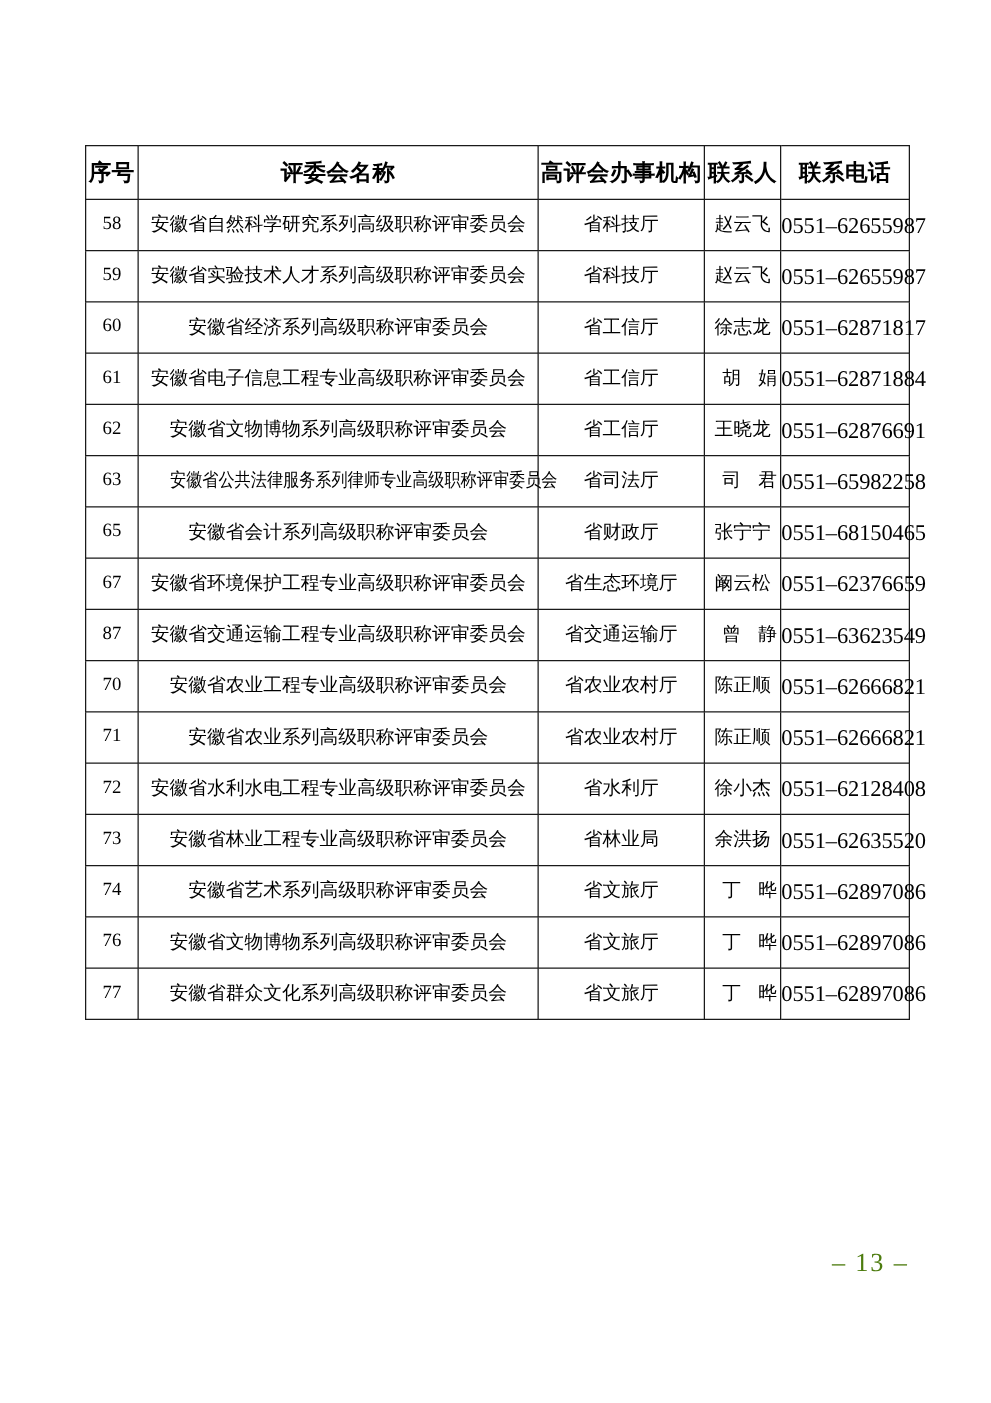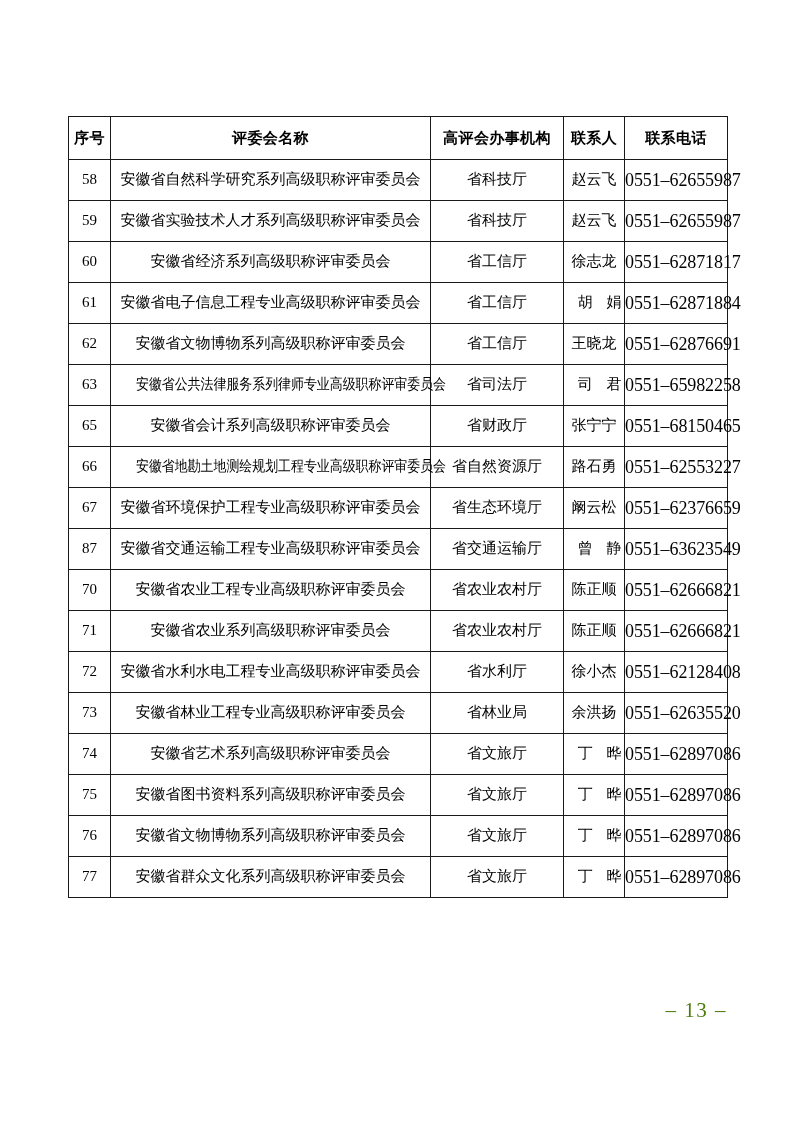--- a/index.html
+++ b/index.html
@@ -51,21 +51,21 @@
   col.c-index  { width: 42px;  }
   col.c-name   { width: 320px; }
   col.c-org    { width: 133px; }
   col.c-person { width: 61px;  }
   col.c-phone  { width: 103px; }
 
   thead th {
     height: 42px;
     font-family: "DejaVu Sans", "Liberation Sans", sans-serif;
     font-weight: bold;
-    font-size: 15px;
+    font-size: 18px;
     letter-spacing: 0.4px;
   }
 
   tbody td {
     height: 40px;
     font-size: 15px;
     line-height: 1.15;
   }
 
   tbody td.idx {
@@ -185,27 +185,20 @@
             <td class="phone">0551–65982258</td>
           </tr>
           <tr>
             <td class="idx">65</td>
             <td class="name"><span>安徽省会计系列高级职称评审委员会</span></td>
             <td class="org">省财政厅</td>
             <td class="person"><span>张宁宁</span></td>
             <td class="phone">0551–68150465</td>
           </tr>
           <tr>
-            <td class="idx">66</td>
-            <td class="name"><span style="transform: scaleX(0.8611);">安徽省地勘土地测绘规划工程专业高级职称评审委员会</span></td>
-            <td class="org">省自然资源厅</td>
-            <td class="person"><span>路石勇</span></td>
-            <td class="phone">0551–62553227</td>
-          </tr>
-          <tr>
             <td class="idx">67</td>
             <td class="name"><span>安徽省环境保护工程专业高级职称评审委员会</span></td>
             <td class="org">省生态环境厅</td>
             <td class="person"><span>阚云松</span></td>
             <td class="phone">0551–62376659</td>
           </tr>
           <tr>
             <td class="idx">87</td>
             <td class="name"><span>安徽省交通运输工程专业高级职称评审委员会</span></td>
             <td class="org">省交通运输厅</td>
@@ -241,27 +234,20 @@
             <td class="phone">0551–62635520</td>
           </tr>
           <tr>
             <td class="idx">74</td>
             <td class="name"><span>安徽省艺术系列高级职称评审委员会</span></td>
             <td class="org">省文旅厅</td>
             <td class="person spaced"><span>丁晔</span></td>
             <td class="phone">0551–62897086</td>
           </tr>
           <tr>
-            <td class="idx">75</td>
-            <td class="name"><span>安徽省图书资料系列高级职称评审委员会</span></td>
-            <td class="org">省文旅厅</td>
-            <td class="person spaced"><span>丁晔</span></td>
-            <td class="phone">0551–62897086</td>
-          </tr>
-          <tr>
             <td class="idx">76</td>
             <td class="name"><span>安徽省文物博物系列高级职称评审委员会</span></td>
             <td class="org">省文旅厅</td>
             <td class="person spaced"><span>丁晔</span></td>
             <td class="phone">0551–62897086</td>
           </tr>
           <tr>
             <td class="idx">77</td>
             <td class="name"><span>安徽省群众文化系列高级职称评审委员会</span></td>
             <td class="org">省文旅厅</td>

